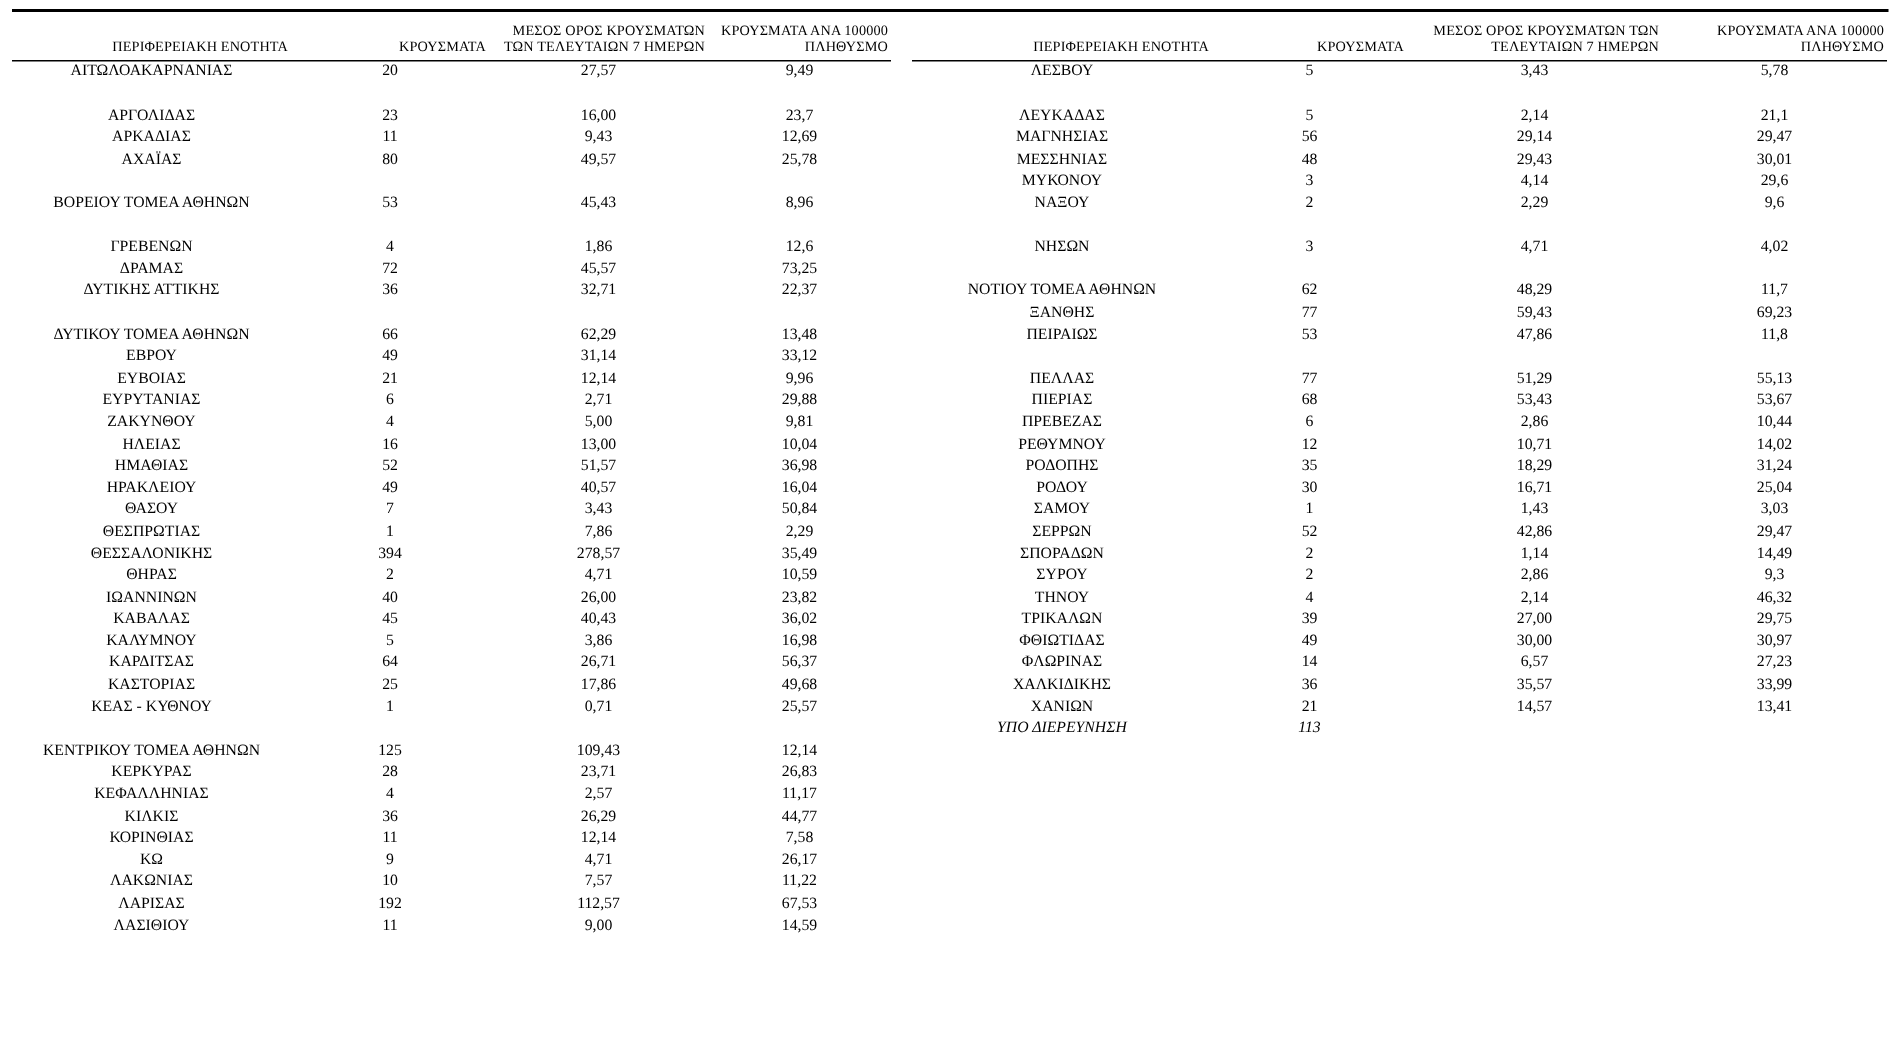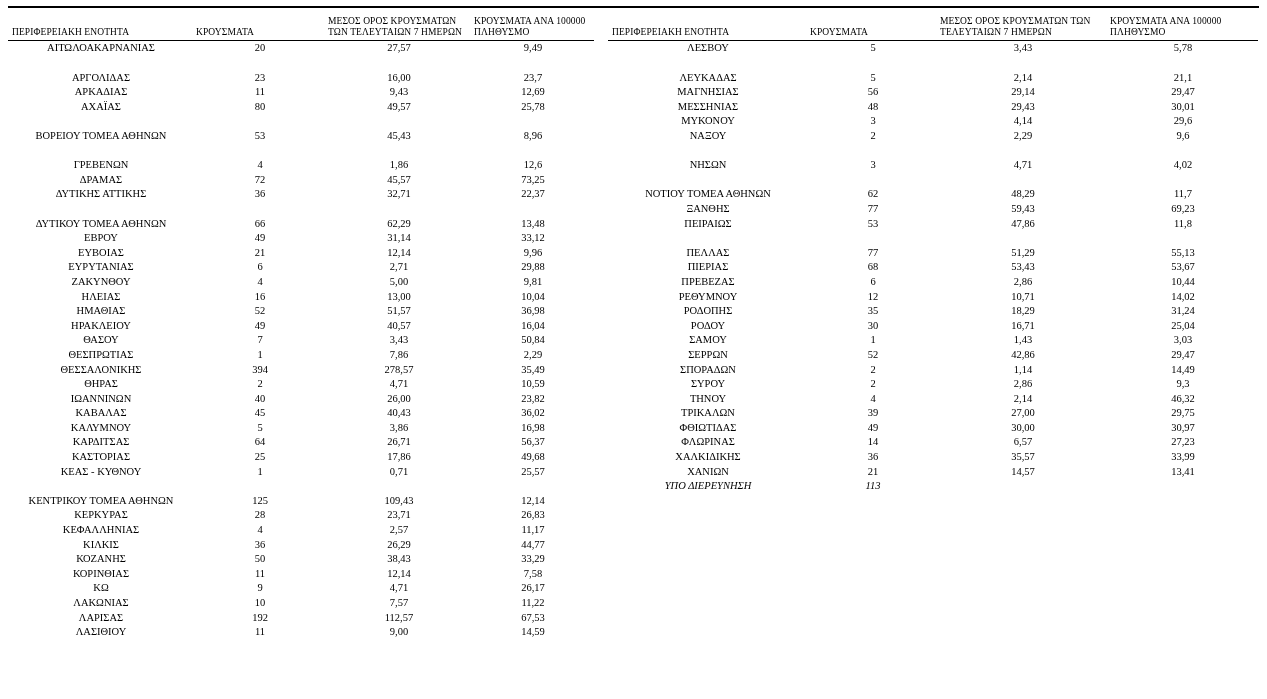--- a/index.html
+++ b/index.html
@@ -43,24 +43,24 @@
   table.data.left { width: 586px; }
   table.data.right { width: 650px; margin-left: 14px; }
 
   table.data thead th {
     font-weight: normal;
     font-size: 9.5px;
     line-height: 1.18;
     vertical-align: bottom;
     padding: 0 2px 2px 2px;
     border-bottom: 1px solid #000;
-    text-align: left;
+    text-align: right;
     letter-spacing: 0.1px;
   }
-  table.data thead th.h-region { text-align: left; padding-left: 4px; }
+  table.data thead th.h-region { text-align: right; padding-left: 4px; }
 
   table.data tbody td {
     font-size: 10.5px;
     line-height: 1.0;
     height: 14.6px;
     padding: 0 2px;
     text-align: center;
     white-space: nowrap;
   }
   table.data tbody td.region {
@@ -295,26 +295,20 @@
             <td>2,57</td>
             <td>11,17</td>
           </tr>
           <tr>
             <td class="region">ΚΙΛΚΙΣ</td>
             <td>36</td>
             <td>26,29</td>
             <td>44,77</td>
           </tr>
           <tr>
-            <td class="region">ΚΟΖΑΝΗΣ</td>
-            <td>50</td>
-            <td>38,43</td>
-            <td>33,29</td>
-          </tr>
-          <tr>
             <td class="region">ΚΟΡΙΝΘΙΑΣ</td>
             <td>11</td>
             <td>12,14</td>
             <td>7,58</td>
           </tr>
           <tr>
             <td class="region">ΚΩ</td>
             <td>9</td>
             <td>4,71</td>
             <td>26,17</td>

